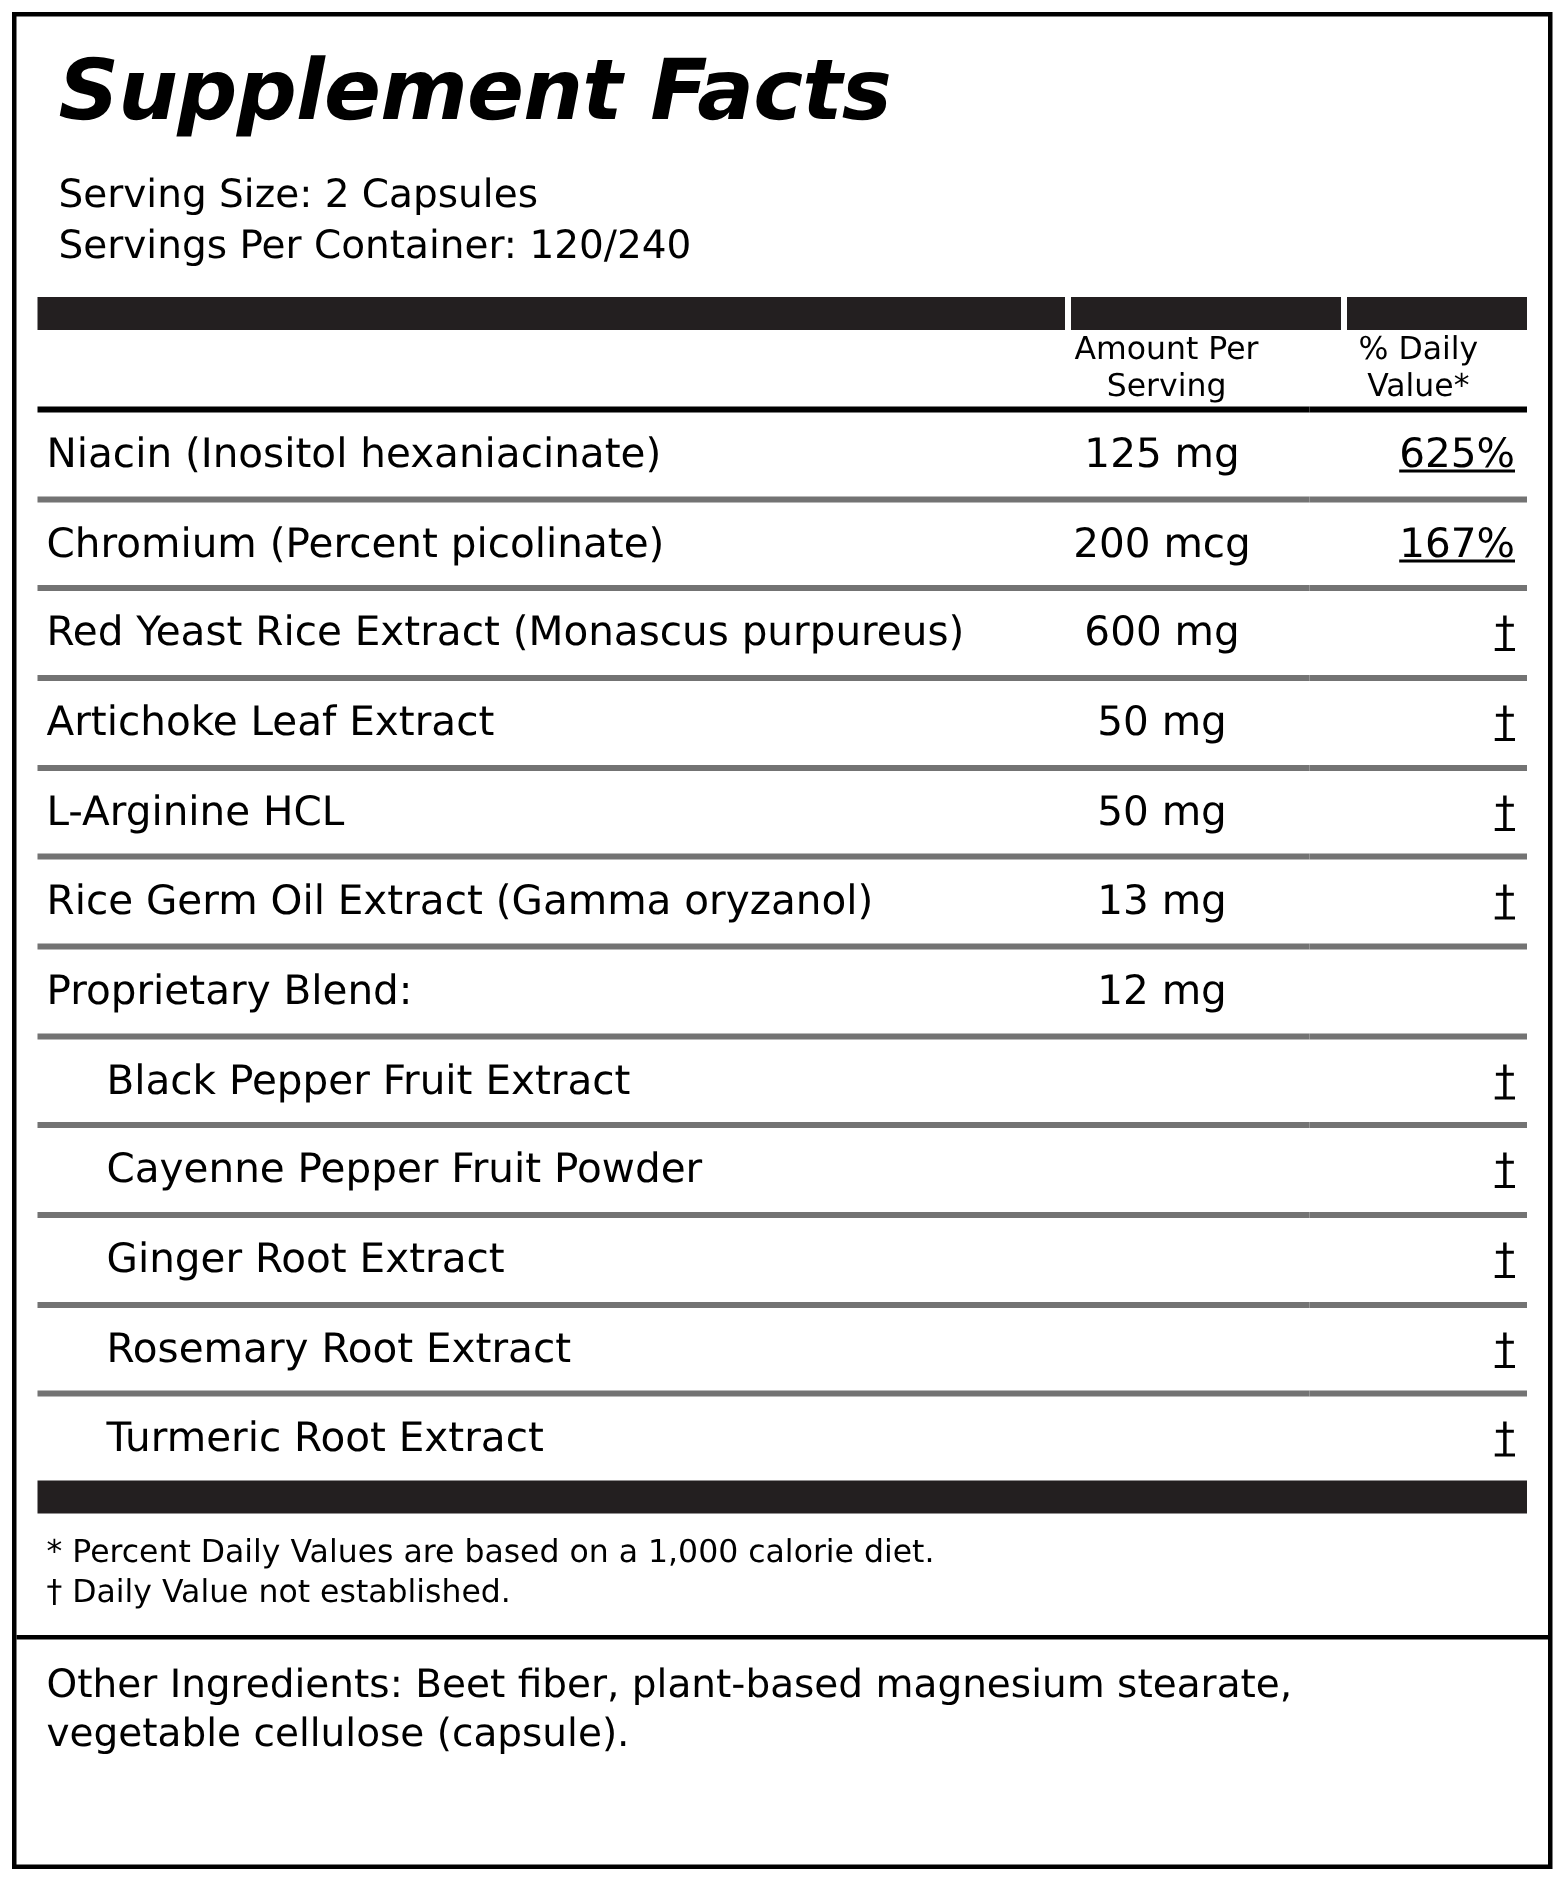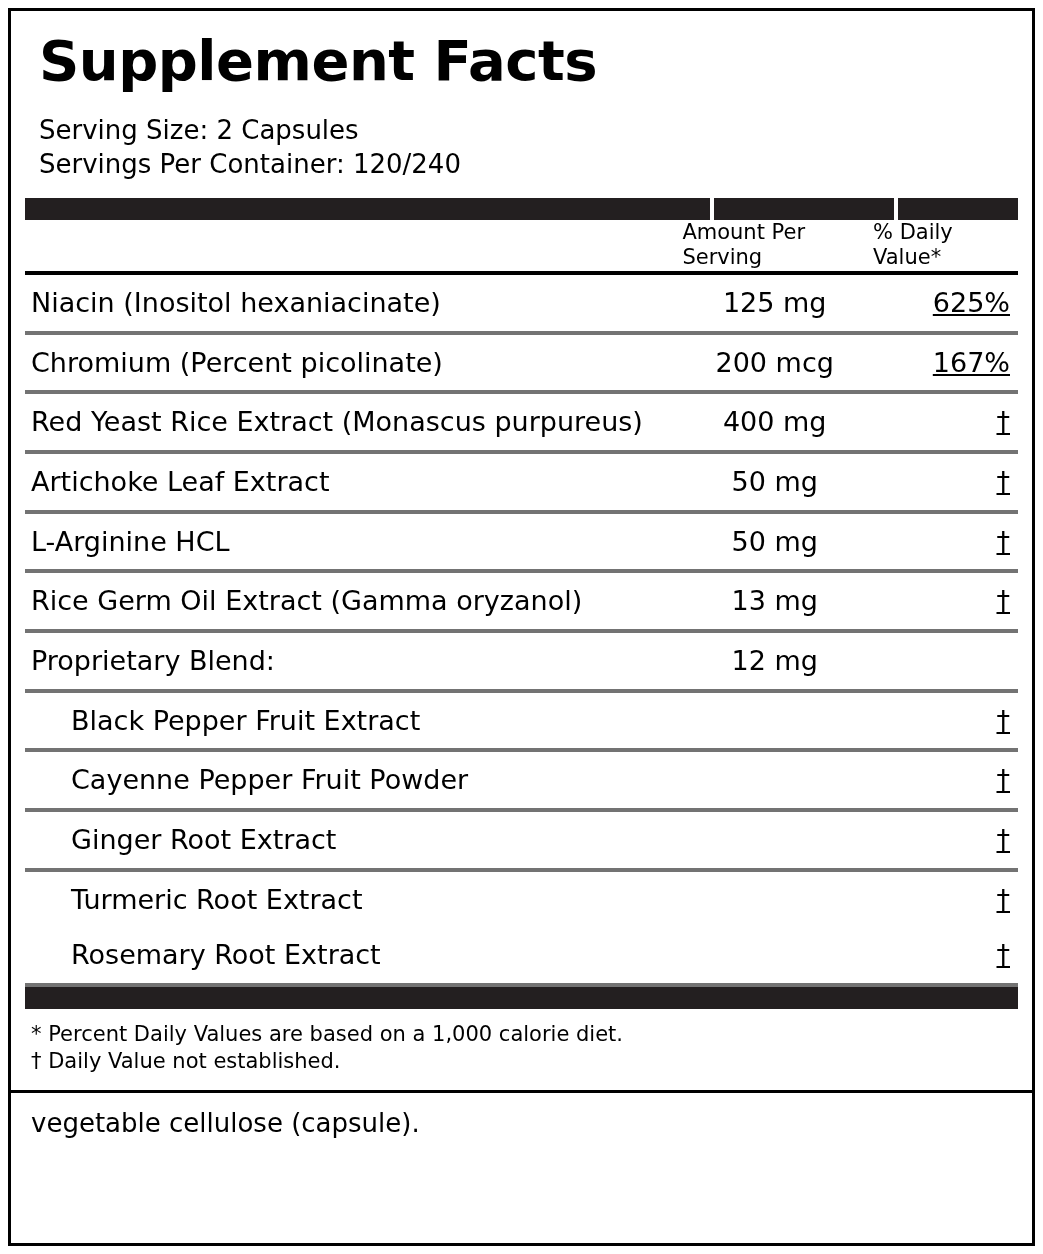--- a/index.html
+++ b/index.html
@@ -30,20 +30,21 @@
     background: #ffffff;
     padding: 0 14px;
   }
   .title {
     font-size: 56px;
     font-weight: bold;
     letter-spacing: -0.5px;
     line-height: 1.0;
     margin: 22px 0 0 14px;
     white-space: nowrap;
+    font-style: italic;
   }
   .serving-block {
     margin: 24px 0 0 14px;
     font-size: 26px;
     line-height: 1.32;
   }
   .serving-line {
     white-space: nowrap;
   }
   .rule-thick {
@@ -70,21 +71,21 @@
   .tbl col.c-dv   { width: 14.6%; }
 
   .tbl th, .tbl td {
     padding: 0;
     vertical-align: bottom;
   }
   .hdr-cell {
     font-size: 21px;
     font-weight: normal;
     line-height: 1.22;
-    text-align: left;
+    text-align: center;
     padding: 12px 4px 10px 0;
   }
   .hdr-row td {
     border-bottom: 4px solid #000000;
   }
   .row td {
     border-bottom: 4px solid #737373;
     font-size: 27px;
     line-height: 1.1;
     padding: 13px 0 13px 0;
@@ -179,21 +180,21 @@
           <td class="amt">125 mg</td>
           <td class="dv">625%</td>
         </tr>
         <tr class="row">
           <td class="name">Chromium (Percent picolinate)</td>
           <td class="amt">200 mcg</td>
           <td class="dv">167%</td>
         </tr>
         <tr class="row">
           <td class="name">Red Yeast Rice Extract (Monascus purpureus)</td>
-          <td class="amt">400 mg</td>
+          <td class="amt">600 mg</td>
           <td class="dv">†</td>
         </tr>
         <tr class="row">
           <td class="name">Artichoke Leaf Extract</td>
           <td class="amt">50 mg</td>
           <td class="dv">†</td>
         </tr>
         <tr class="row">
           <td class="name">L-Arginine HCL</td>
           <td class="amt">50 mg</td>
@@ -217,43 +218,44 @@
         <tr class="row">
           <td class="name indent">Cayenne Pepper Fruit Powder</td>
           <td class="amt"></td>
           <td class="dv">†</td>
         </tr>
         <tr class="row">
           <td class="name indent">Ginger Root Extract</td>
           <td class="amt"></td>
           <td class="dv">†</td>
         </tr>
+        <tr class="row">
+          <td class="name indent">Rosemary Root Extract</td>
+          <td class="amt"></td>
+          <td class="dv">†</td>
+        </tr>
         <tr class="row last">
           <td class="name indent">Turmeric Root Extract</td>
-          <td class="amt"></td>
-          <td class="dv">†</td>
-        </tr>
-        <tr class="row">
-          <td class="name indent">Rosemary Root Extract</td>
           <td class="amt"></td>
           <td class="dv">†</td>
         </tr>
       </tbody>
     </table>
 
     <div class="rule-thick-bottom">
       <div class="gap" style="left:69.0%"></div>
       <div class="gap" style="left:87.5%"></div>
     </div>
 
     <div class="footnotes">
       <div class="footnote">* Percent Daily Values are based on a 1,000 calorie diet.</div>
       <div class="footnote">† Daily Value not established.</div>
     </div>
 
     <div class="rule-hair"></div>
 
     <div class="other">
+      <span>Other Ingredients: Beet fiber, plant-based magnesium stearate,</span>
       <span>vegetable cellulose (capsule).</span>
     </div>
 
   </div>
 </div>
 
 </body></html>

